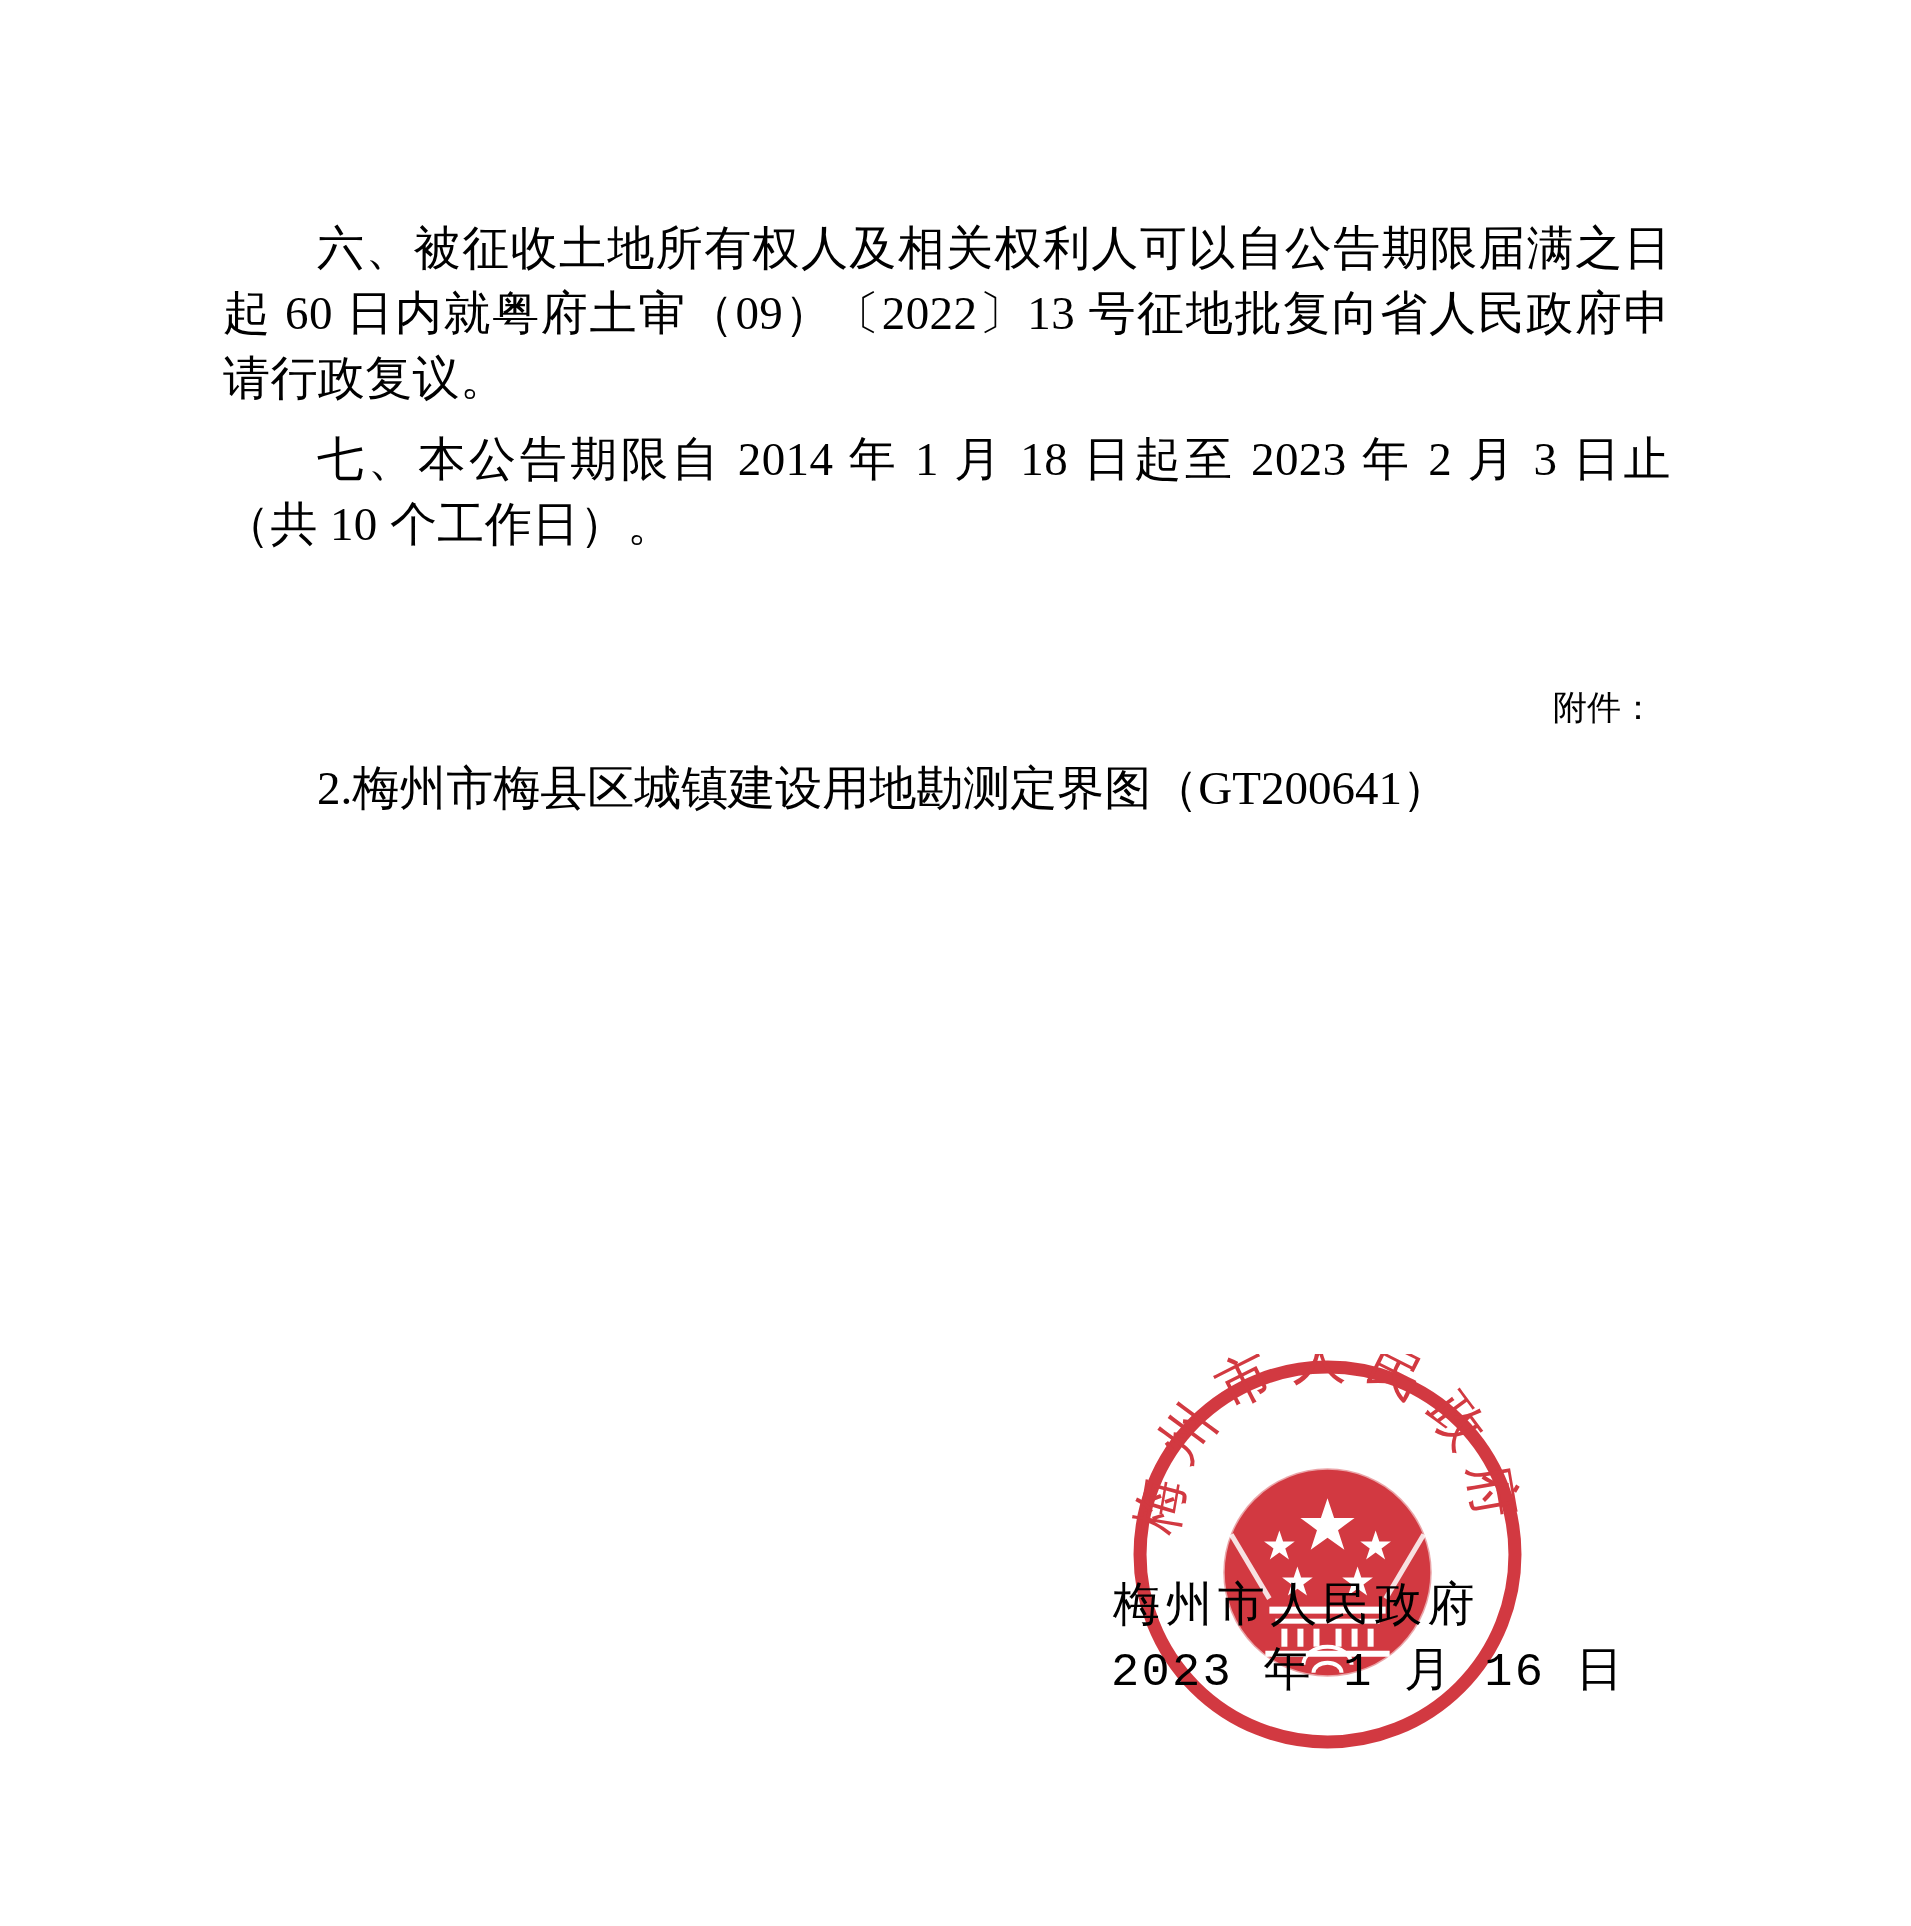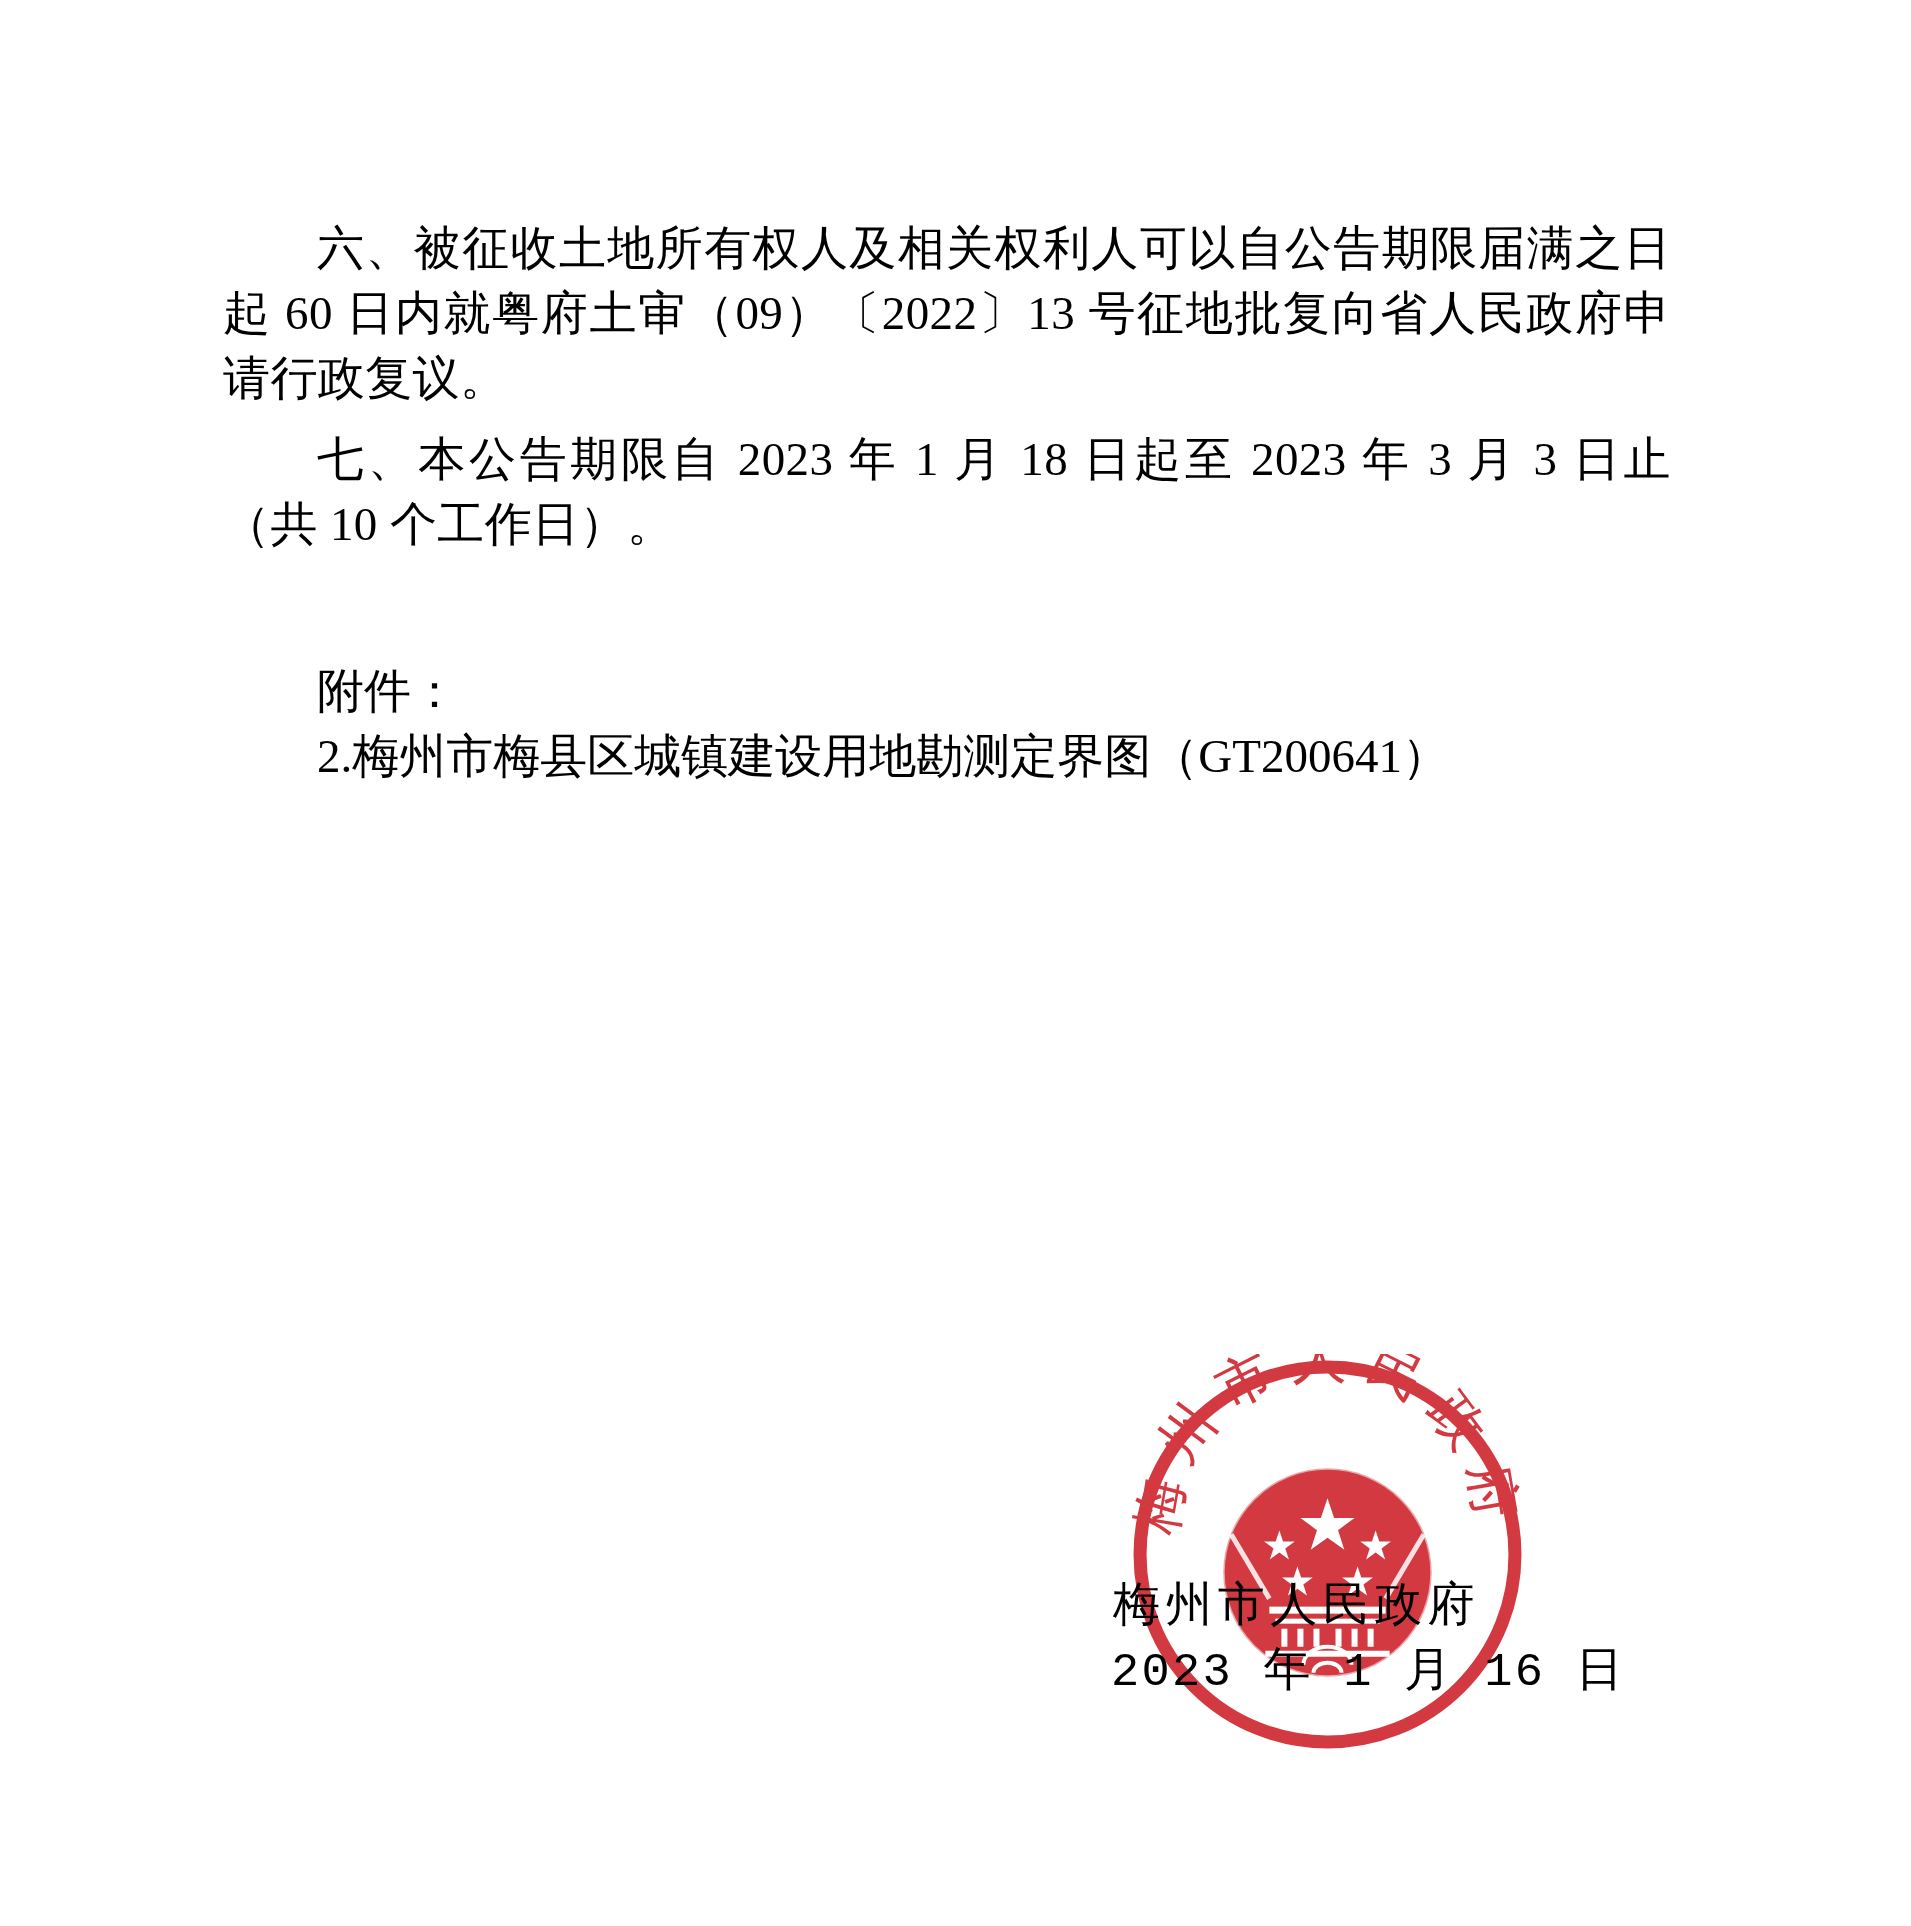--- a/index.html
+++ b/index.html
@@ -52,24 +52,25 @@
   .spacer-line {
     height: 65px;
   }
 
   .spacer-half {
     height: 37px;
   }
 
   
   .attach-label {
-    font-size: 47px;
+    font-size: 34px;
     line-height: 65px;
     text-indent: 94px;
-    margin: 0;
+    margin: 16px;
+    text-align: right;
   }
 
   .attach-item {
     font-size: 47px;
     line-height: 65px;
     text-indent: 94px;
     text-align: justify;
     text-justify: inter-ideograph;
     margin: 0;
   }
@@ -125,21 +126,21 @@
 </head>
 <body>
 
 <div class="page">
 
   <div class="body-block">
 
 
     <p class="para indent">六、被征收土地所有权人及相关权利人可以自公告期限届满之日起 60 日内就粤府土审（09）〔2022〕13 号征地批复向省人民政府申请行政复议。</p>
 
-    <p class="para indent">七、本公告期限自 2023 年 1 月 18 日起至 2023 年 3 月 3 日止（共 10 个工作日）。</p>
+    <p class="para indent">七、本公告期限自 2014 年 1 月 18 日起至 2023 年 2 月 3 日止（共 10 个工作日）。</p>
 
 
     <div class="spacer-line"></div>
     <div class="spacer-half"></div>
 
     <p class="attach-label">附件：</p>
 
 
     <p class="attach-item">2.梅州市梅县区城镇建设用地勘测定界图（GT200641）</p>
 

